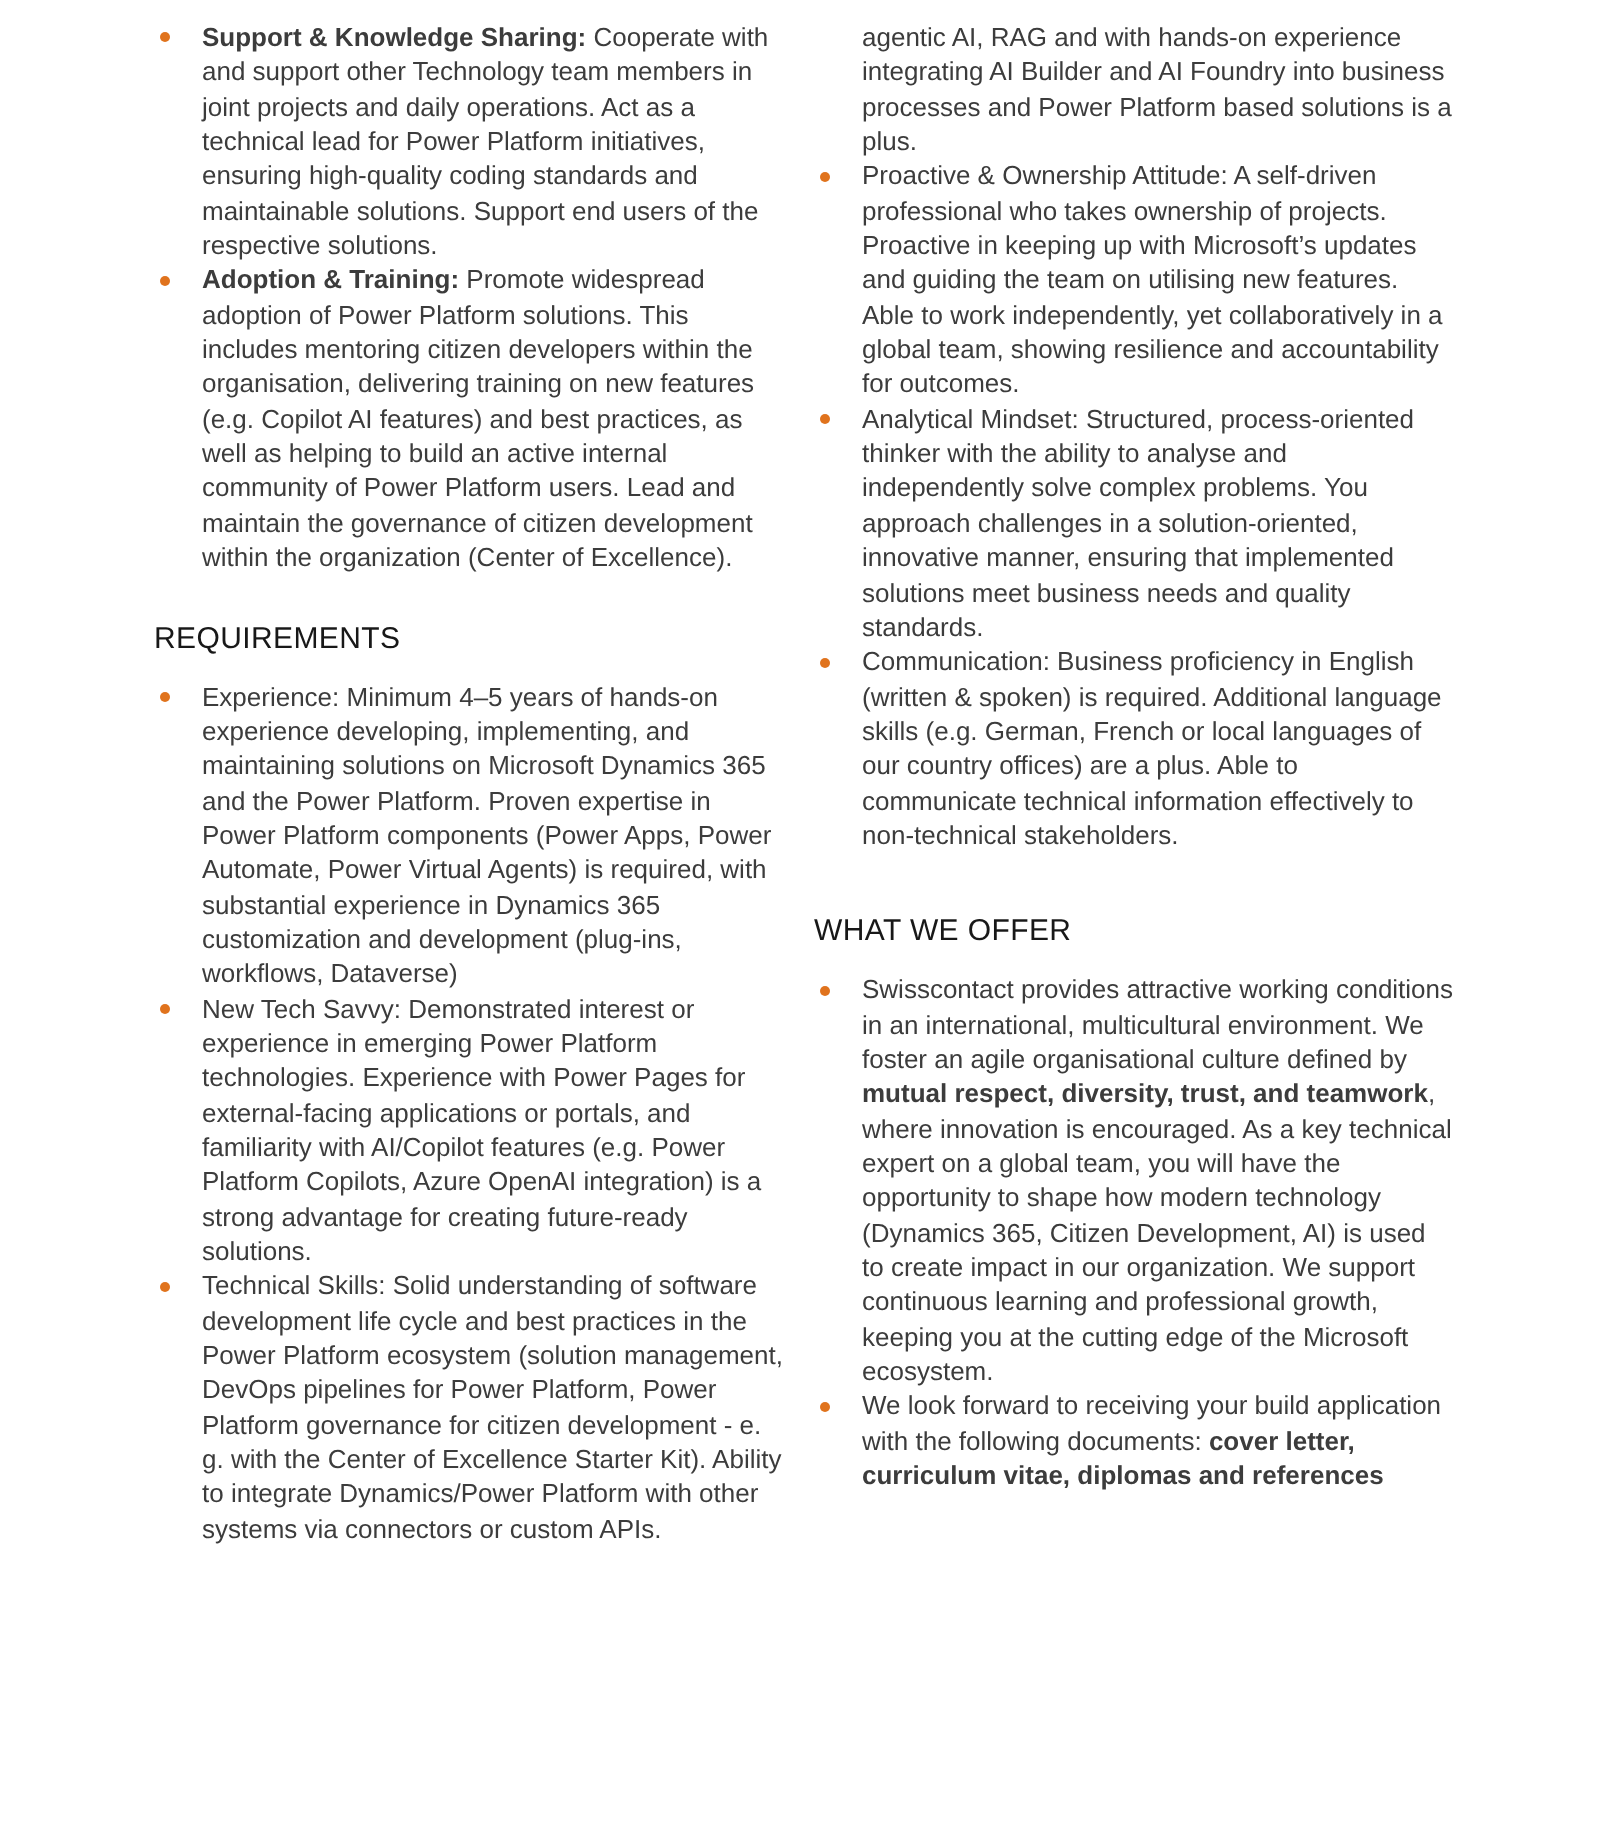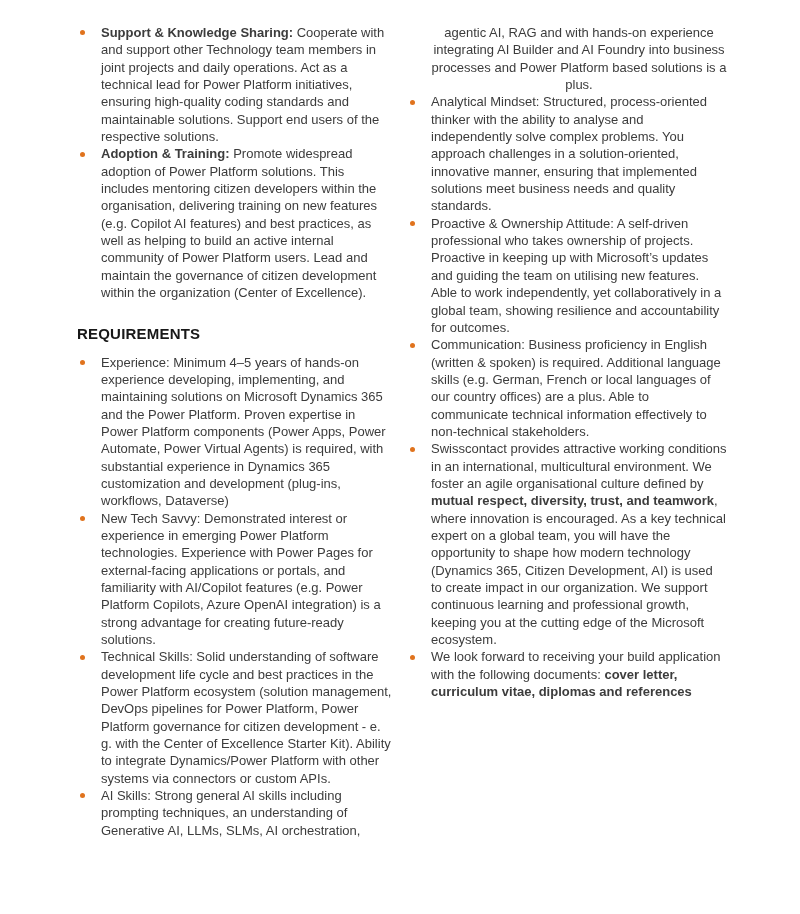--- a/index.html
+++ b/index.html
@@ -13,39 +13,39 @@
   body{
     width:800px;height:914px;
     background:var(--bg);
     font-family:"Liberation Sans",sans-serif;
     font-size:13px;
     line-height:17.35px;
     color:var(--body-text);
     overflow:hidden;
   }
   .page{position:relative;width:800px;height:914px;background:var(--bg);}
-  .col{position:absolute;top:24px;}
+  .col{position:absolute;top:10px;}
   .col-left{left:77px;width:316px;}
   .col-right{left:407px;width:320px;}
 
   ul.doc-list{margin:0;padding:0 0 0 24px;list-style:none;}
   ul.doc-list li{position:relative;margin:0;padding:0;}
   ul.doc-list li::before{
     content:"";
     position:absolute;
     left:-21px;top:6.4px;
     width:5px;height:5px;border-radius:50%;
     background:var(--bullet);
   }
-  .cont-block{padding-left:24px;text-align:center;}
+  .cont-block{padding-left:24px;}
 
   h2.doc-heading{
     font-family:"Liberation Sans",sans-serif;
     font-size:15px;line-height:18px;
-    font-weight:700;color:var(--heading-text);
+    font-weight:400;color:var(--heading-text);
     letter-spacing:.2px;
     margin:23px 0 11px 0;
   }
   h2.offer-heading{margin-top:31px;}
   .b{font-weight:700;}
 </style>
 </head>
 <body>
 
 <div class="page">
@@ -55,33 +55,33 @@
         <li><span class="b">Support &amp; Knowledge Sharing:</span><span> Cooperate with and support other Technology team members in joint projects and daily operations. Act as a technical lead for Power Platform initiatives, ensuring high-quality coding standards and maintainable solutions. Support end users of the respective solutions.</span></li>
         <li><span class="b">Adoption &amp; Training:</span><span> Promote widespread adoption of Power Platform solutions. This includes mentoring citizen developers within the organisation, delivering training on new features (e.g. Copilot AI features) and best practices, as well as helping to build an active internal community of Power Platform users. Lead and maintain the governance of citizen development within the organization (Center of Excellence).</span></li>
       </ul>
 
     <h2 class="doc-heading">REQUIREMENTS</h2>
 
     <ul class="doc-list">
         <li><span>Experience: Minimum 4–5 years of hands-on experience developing, implementing, and maintaining solutions on Microsoft Dynamics 365 and the Power Platform. Proven expertise in Power Platform components (Power Apps, Power Automate, Power Virtual Agents) is required, with substantial experience in Dynamics 365 customization and development (plug-ins, workflows, Dataverse)</span></li>
         <li><span>New Tech Savvy: Demonstrated interest or experience in emerging Power Platform technologies. Experience with Power Pages for external-facing applications or portals, and familiarity with AI/Copilot features (e.g. Power Platform Copilots, Azure OpenAI integration) is a strong advantage for creating future-ready solutions.</span></li>
         <li><span>Technical Skills: Solid understanding of software development life cycle and best practices in the Power Platform ecosystem (solution management, DevOps pipelines for Power Platform, Power Platform governance for citizen development - e. g. with the Center of Excellence Starter Kit). Ability to integrate Dynamics/Power Platform with other systems via connectors or custom APIs.</span></li>
-        <li><span>AI Skills: Strong general AI skills including prompting techniques, an understanding of Generative AI, LLMs, SLMs, AI orchestration,</span></li>
       </ul>
   </div>
 
   <div class="col col-right">
     <div class="cont-block"><span>agentic AI, RAG and with hands-on experience integrating AI Builder and AI Foundry into business processes and Power Platform based solutions is a plus.</span></div>
 
     <ul class="doc-list">
+        <li><span>Proactive &amp; Ownership Attitude: A self-driven professional who takes ownership of projects. Proactive in keeping up with Microsoft’s updates and guiding the team on utilising new features. Able to work independently, yet collaboratively in a global team, showing resilience and accountability for outcomes.</span></li>
         <li><span>Analytical Mindset: Structured, process-oriented thinker with the ability to analyse and independently solve complex problems. You approach challenges in a solution-oriented, innovative manner, ensuring that implemented solutions meet business needs and quality standards.</span></li>
-        <li><span>Proactive &amp; Ownership Attitude: A self-driven professional who takes ownership of projects. Proactive in keeping up with Microsoft’s updates and guiding the team on utilising new features. Able to work independently, yet collaboratively in a global team, showing resilience and accountability for outcomes.</span></li>
         <li><span>Communication: Business proficiency in English (written &amp; spoken) is required. Additional language skills (e.g. German, French or local languages of our country offices) are a plus. Able to communicate technical information effectively to non-technical stakeholders.</span></li>
       </ul>
 
+    <h2 class="doc-heading offer-heading">WHAT WE OFFER</h2>
 
     <ul class="doc-list">
         <li><span>Swisscontact provides attractive working conditions in an international, multicultural environment. We foster an agile organisational culture defined by </span><span class="b">mutual respect, diversity, trust, and teamwork</span><span>, where innovation is encouraged. As a key technical expert on a global team, you will have the opportunity to shape how modern technology (Dynamics 365, Citizen Development, AI) is used to create impact in our organization. We support continuous learning and professional growth, keeping you at the cutting edge of the Microsoft ecosystem.</span></li>
         <li><span>We look forward to receiving your build application with the following documents: </span><span class="b">cover letter, curriculum vitae, diplomas and references</span></li>
       </ul>
   </div>
 
 </div>
 
 </body></html>

